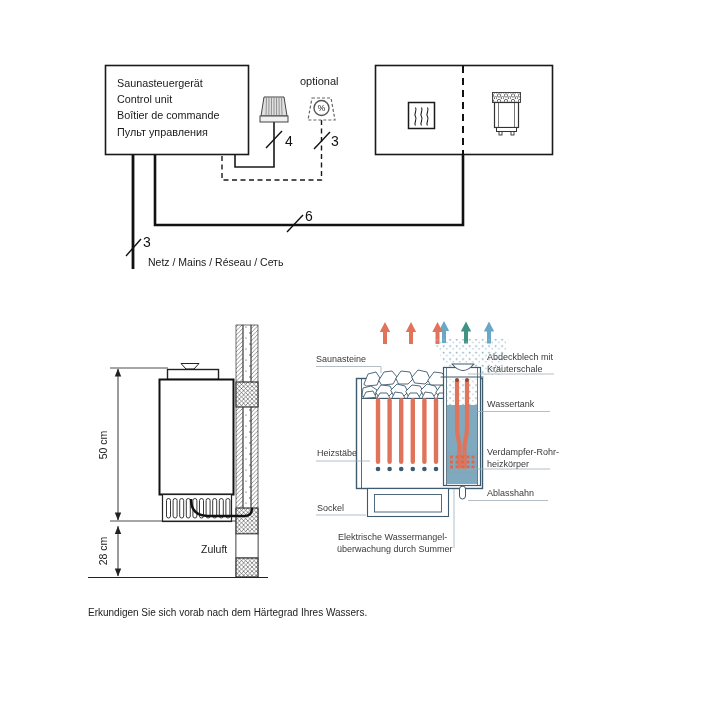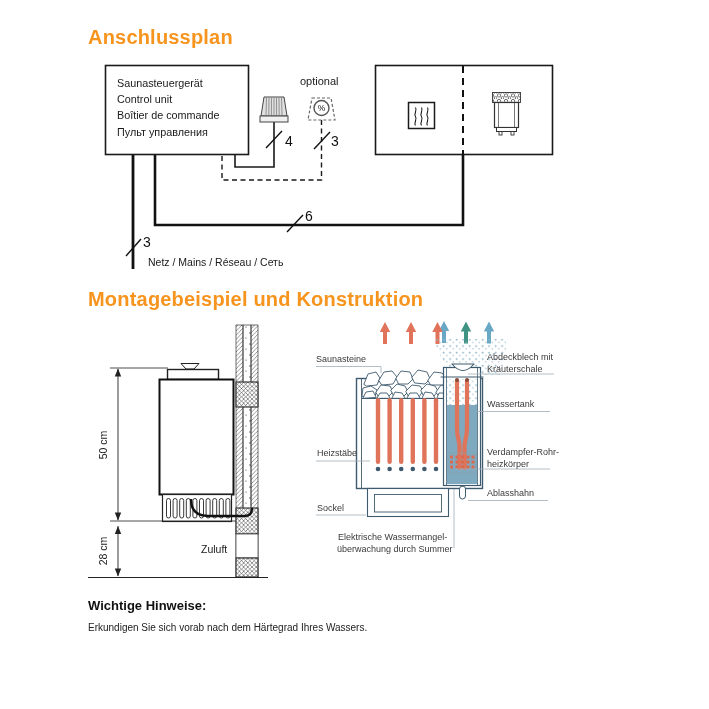--- a/index.html
+++ b/index.html
@@ -18,21 +18,20 @@
   .lbl{font-size:9px;fill:#3a3a3a;}
   .num{font-size:14px;fill:#111;}
   .boxtxt{font-size:10.8px;}
   .conn{stroke:#9FADB8;stroke-width:0.8;fill:none;}
 </style>
 </head>
 <body>
 
 <div class="page">
 
-  <h2 class="sec-heading" id="h-anschluss">Anschlussplan</h2>
 
   <svg id="d-anschluss" class="diag" width="515" height="225" viewBox="85 55 515 225">
 
     <g>
       <line x1="133" y1="155" x2="133" y2="269" stroke="#111" stroke-width="2.8"></line>
       <line x1="126" y1="256" x2="141" y2="239" stroke="#111" stroke-width="1.4"></line>
     </g>
     <g>
       <polyline points="155,155 155,225 463,225 463,155" fill="none" stroke="#111" stroke-width="2.6"></polyline>
       <line x1="287" y1="232" x2="303" y2="215" stroke="#111" stroke-width="1.4"></line>
@@ -106,21 +105,20 @@
     <text x="148" y="266" font-size="10.5">Netz / Mains / Réseau / Сеть</text>
 
     <defs>
       <pattern id="pebbles" patternUnits="userSpaceOnUse" width="7" height="5.5">
         <circle cx="2" cy="2" r="1.7" fill="#fff" stroke="#333" stroke-width="0.7"></circle>
         <circle cx="5.6" cy="4.5" r="1.4" fill="#fff" stroke="#333" stroke-width="0.7"></circle>
       </pattern>
     </defs>
   </svg>
 
-  <h2 class="sec-heading" id="h-montage">Montagebeispiel und Konstruktion</h2>
 
   <svg id="d-montage" class="diag" width="570" height="285" viewBox="85 305 570 285">
     <defs>
       <pattern id="hatch" patternUnits="userSpaceOnUse" width="4.2" height="4.2">
         <path d="M0,4.2 L4.2,0 M-1,1 L1,-1 M3.2,5.2 L5.2,3.2" stroke="#3a3a3a" stroke-width="0.55"></path>
       </pattern>
       <pattern id="crosshatch" patternUnits="userSpaceOnUse" width="4.2" height="4.2">
         <path d="M0,4.2 L4.2,0 M-1,1 L1,-1 M3.2,5.2 L5.2,3.2" stroke="#3a3a3a" stroke-width="0.55"></path>
         <path d="M0,0 L4.2,4.2 M3.2,-1 L5.2,1 M-1,3.2 L1,5.2" stroke="#3a3a3a" stroke-width="0.55"></path>
       </pattern>
@@ -299,17 +297,16 @@
     <text class="lbl" x="487" y="372">Kräuterschale</text>
     <text class="lbl" x="487" y="407">Wassertank</text>
     <text class="lbl" x="487" y="455">Verdampfer-Rohr-</text>
     <text class="lbl" x="487" y="466.5">heizkörper</text>
     <text class="lbl" x="487" y="496">Ablasshahn</text>
     <text class="lbl" x="338" y="539.5">Elektrische Wassermangel-</text>
     <text class="lbl" x="337" y="551.5">überwachung durch Summer</text>
   </svg>
 
   <div class="hinweise">
-    <h3>Wichtige Hinweise:</h3>
     <p>Erkundigen Sie sich vorab nach dem Härtegrad Ihres Wassers.</p>
   </div>
 
 </div>
 
 </body></html>

